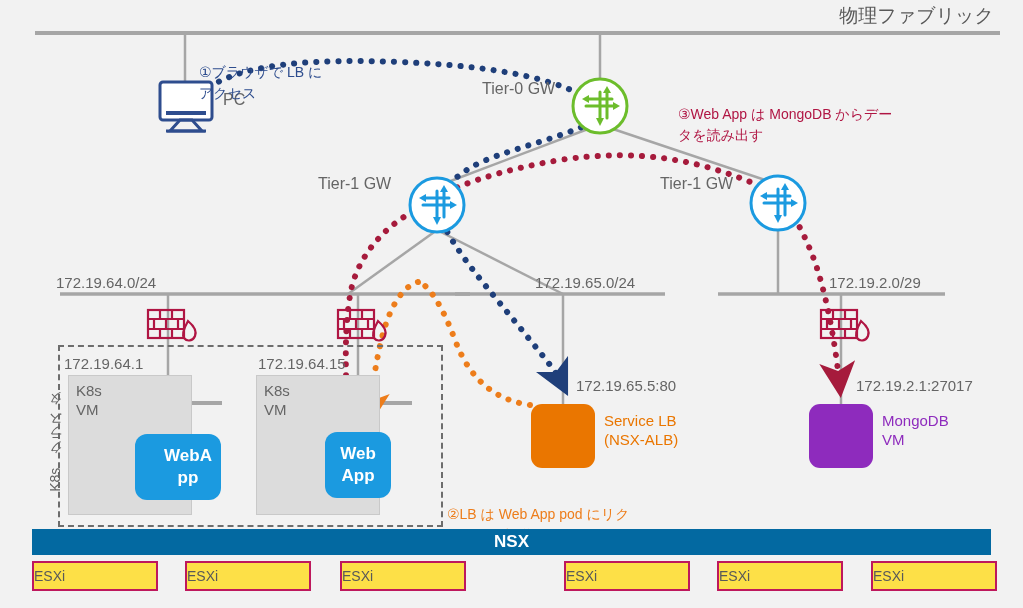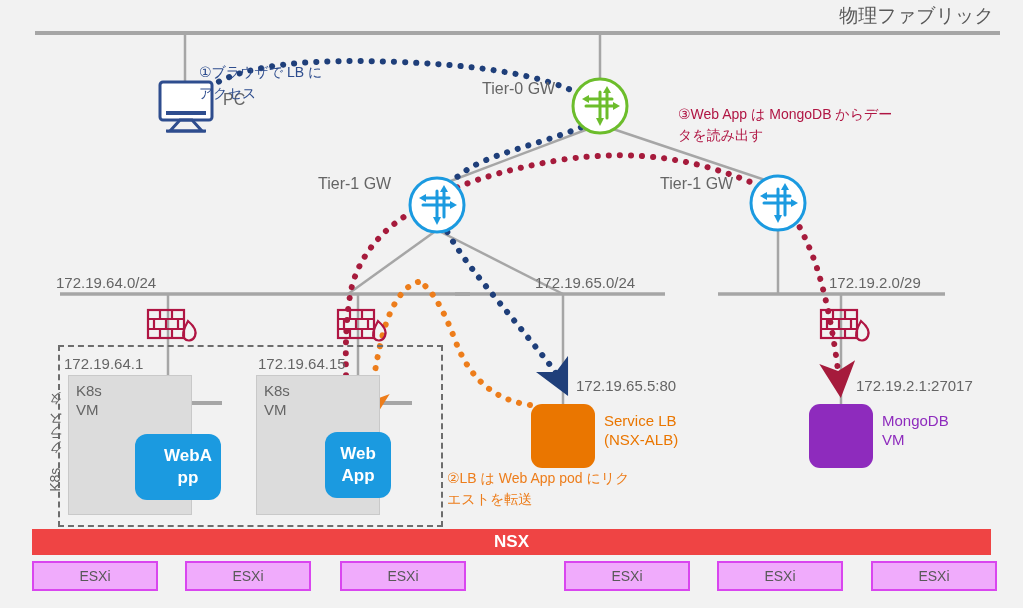--- a/index.html
+++ b/index.html
@@ -16,48 +16,48 @@
   .lbl{position:absolute;color:#656565;white-space:nowrap;}
   .lbl-title{font-size:19px;color:#595959;}
   .lbl-node{font-size:16px;color:#656565;}
   .lbl-sub{font-size:15px;color:#656565;}
   .lbl-ip{font-size:15px;color:#656565;}
   .lbl-k8svm{font-size:15px;color:#656565;line-height:19px;}
 
   .ann{position:absolute;font-size:14px;line-height:21px;white-space:nowrap;}
   .ann-blue{color:#2e4d8e;}
   .ann-red{color:#b01543;}
-  .ann-orange{color:#ed7d1b;}
+  .ann-orange{color:#ed7d1b;margin-top:36px;}
 
   
   .cluster{
     position:absolute;border:2px dashed #6d6d6d;background:transparent;
   }
   .vmbox-inner{position:absolute;border:1px solid #c9c9c9;background:#dcdcdc;}
   .k8s-vert{
     position:absolute;color:#656565;font-size:14px;
     writing-mode:vertical-rl;transform:rotate(180deg);
     white-space:nowrap;
   }
 
   .pod{
     position:absolute;background:#1b9ae0;border-radius:12px;
     color:#fff;font-size:17px;font-weight:bold;line-height:22px;
     display:flex;align-items:center;justify-content:center;text-align:center;
   }
 
   .nsxbar{
-    position:absolute;background:#ef4444;color:#fff;
+    position:absolute;background:#0369a1;color:#fff;
     font-size:17px;font-weight:bold;
     display:flex;align-items:center;justify-content:center;
   }
   .esxi{
-    position:absolute;border:2px solid #d946ef;background:#f0abfc;
+    position:absolute;border:2px solid #be185d;background:#fde047;
     color:#595959;font-size:14px;
-    display:flex;align-items:center;justify-content:center;
+    display:flex;align-items:center;justify-content:flex-start;
   }
   .svc-lb{
     position:absolute;width:64px;height:64px;background:#ea7600;border-radius:11px;
   }
   .mongo{
     position:absolute;width:64px;height:64px;background:#8e2bbd;border-radius:11px;
   }
   .lb-txt{position:absolute;color:#ea7600;font-size:15px;line-height:19px;white-space:nowrap;}
   .mongo-txt{position:absolute;color:#8e2bbd;font-size:15px;line-height:19px;white-space:nowrap;}
 </style>

